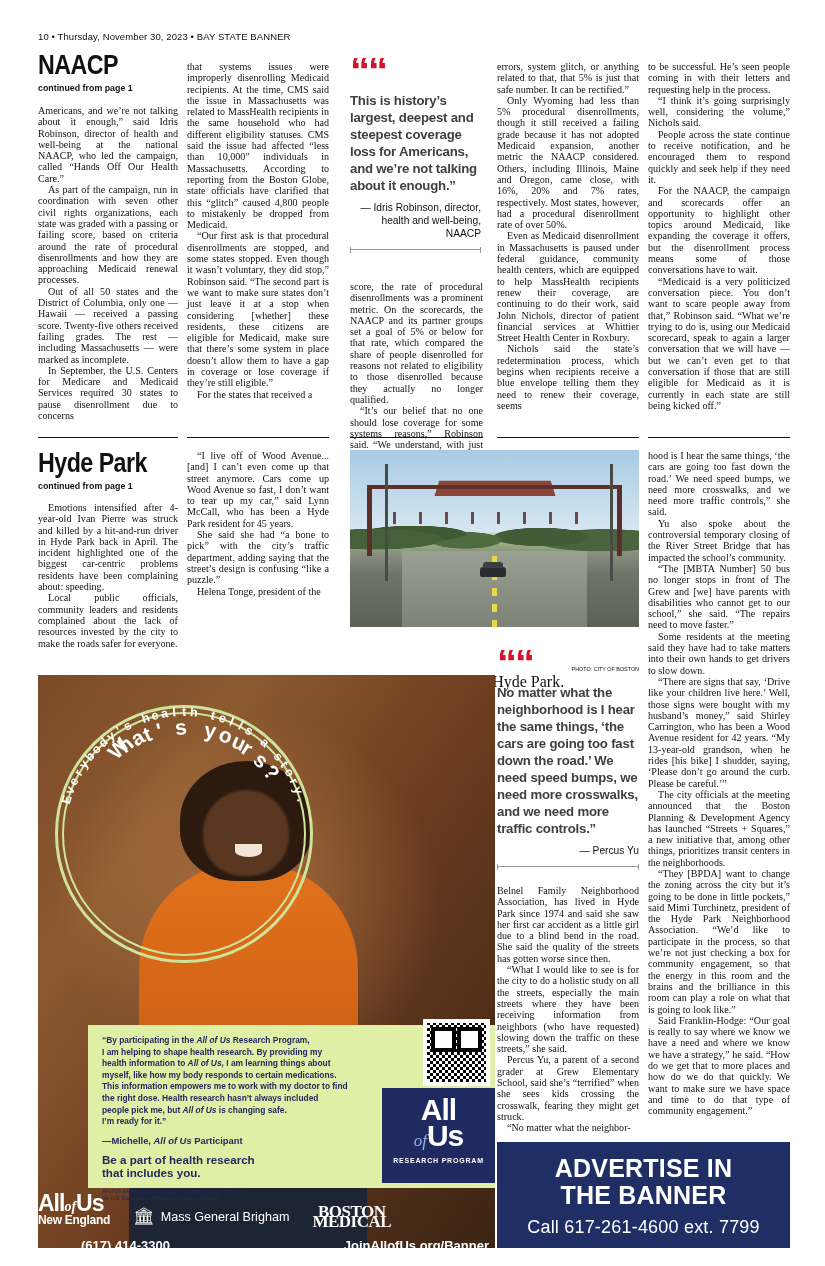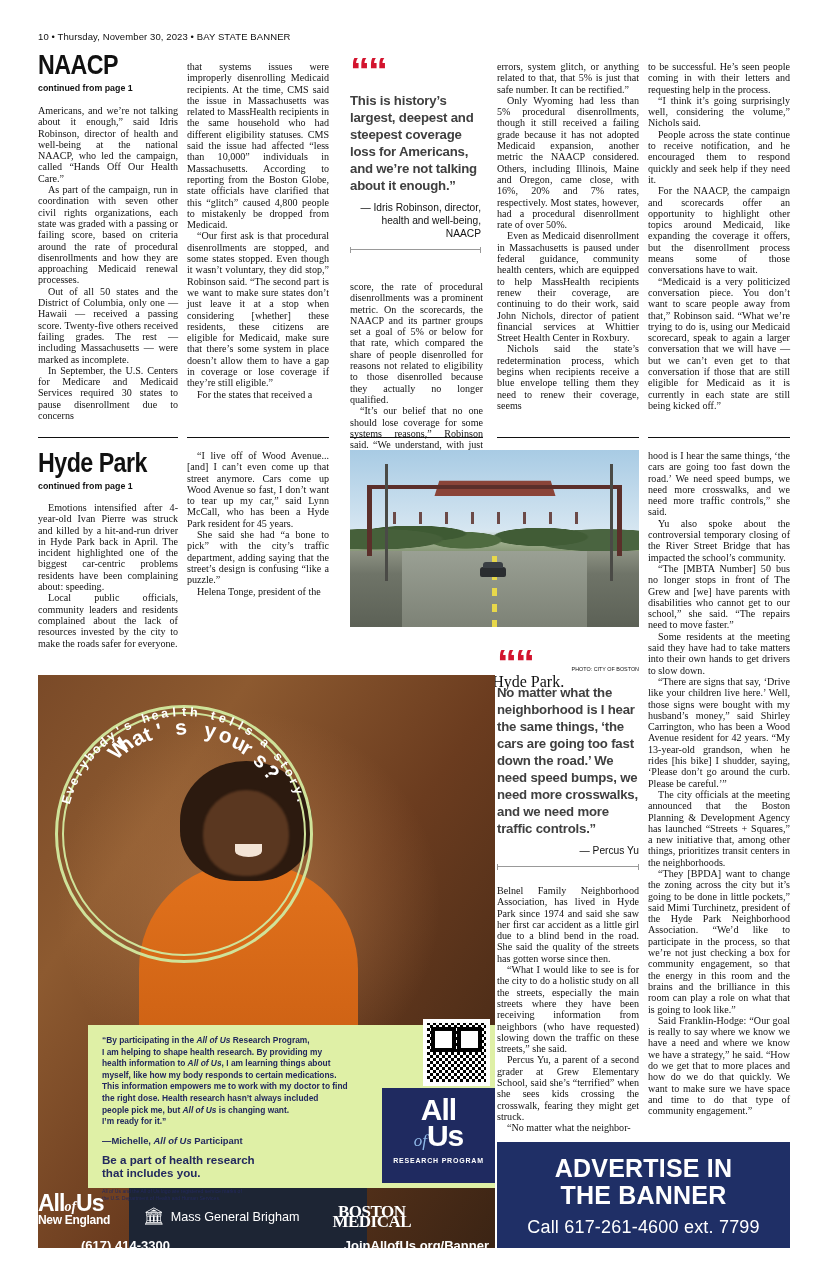--- a/index.html
+++ b/index.html
@@ -378,21 +378,21 @@
     </div>
 
   <div class="ad-green">
     <div class="q">
       <span>“By participating in the </span><i>All of Us</i><span> Research Program,</span><br>
       <span>I am helping to shape health research. By providing my</span><br>
       <span>health information to </span><i>All of Us</i><span>, I am learning things about</span><br>
       <span>myself, like how my body responds to certain medications.</span><br>
       <span>This information empowers me to work with my doctor to find</span><br>
       <span>the right dose. Health research hasn’t always included</span><br>
-      <span>people pick me, but </span><i>All of Us</i><span> is changing want.</span><br>
+      <span>people pick me, but </span><i>All of Us</i><span> is changing safe.</span><br>
       <span>I’m ready for it.”</span>
     </div>
     <div class="who">
       <span>—Michelle, </span><i style="font-style:italic">All of Us</i><span> Participant</span>
     </div>
     <div class="cta">
       <span>Be a part of health research</span><br>
       <span>that includes you.</span>
     </div>
     <div class="fine">
@@ -407,21 +407,21 @@
 
   <div class="ad-navy">
     <div class="lg1">All</div>
     <div style="text-align:center;margin-top:-4px;">
       <span class="lg2">of</span><span class="lg2b">Us</span>
     </div>
     <div class="lgsub">RESEARCH PROGRAM</div>
   </div>
 
   <div class="ad-bottom">
-    <div style="display:flex;align-items:flex-end;gap:33px;">
+    <div style="display:flex;align-items:flex-end;gap:23px;">
       <div class="logo-ne">
         <span class="a">All</span><span class="b">of</span><span class="a">Us</span>
         <span class="c">New England</span>
       </div>
       <div style="display:flex;align-items:center;gap:6px;">
         <span style="color:#fff;font-size:17px;">🏛</span>
         <span class="mgb">Mass General Brigham</span>
       </div>
       <div class="bmc">
         <div>BOSTON</div>

